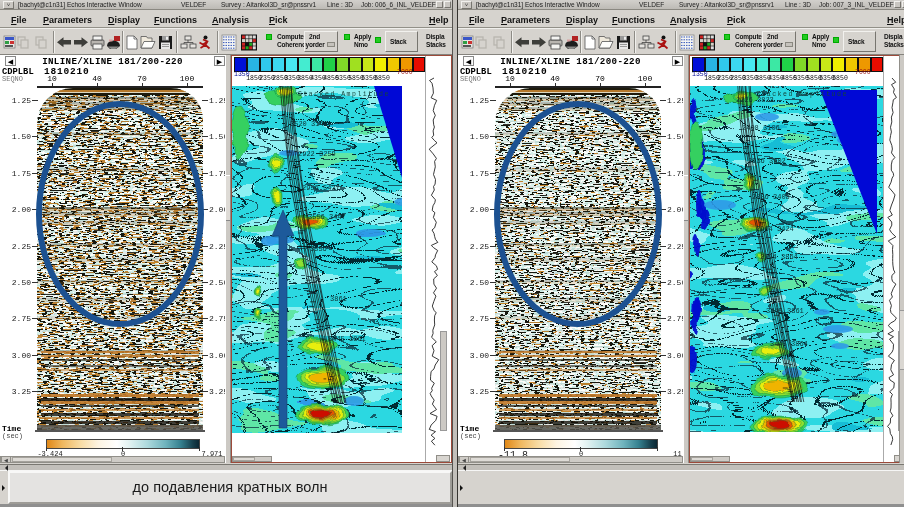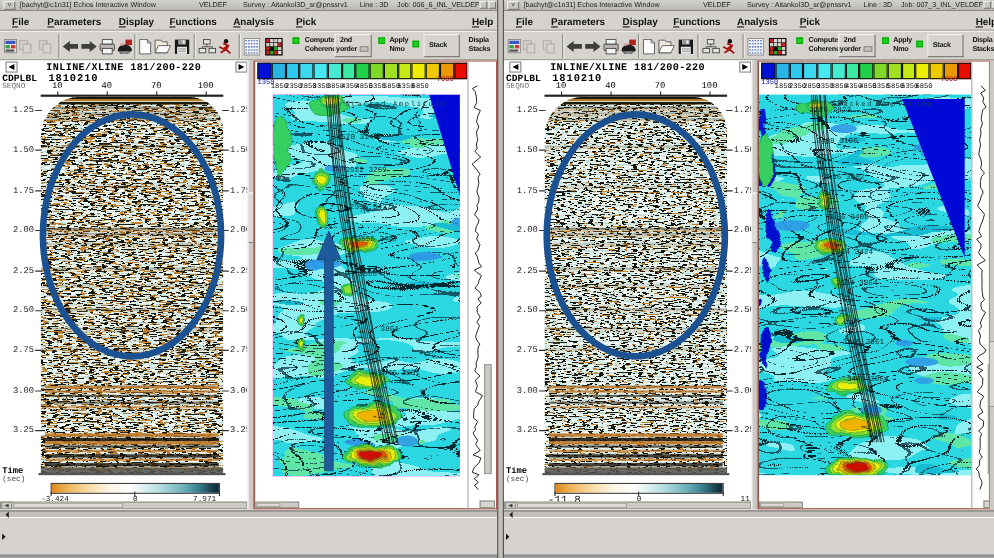--- a/index.html
+++ b/index.html
@@ -218,21 +218,21 @@
         <div class="tlab" style="left:209px;top:296px">3.00</div>
         <div class="tlab" style="left:0px;top:332px;width:31px;text-align:right">3.25</div>
         <div style="position:absolute;left:32px;top:336px;width:6px;border-top:1px dashed #333"></div>
         <div style="position:absolute;left:202px;top:336px;width:6px;border-top:1px dashed #333"></div>
         <div class="tlab" style="left:209px;top:332px">3.25</div>
         <div class="mono" style="position:absolute;left:2px;top:369px;font-size:8px;font-weight:bold">Time</div>
         <div class="mono" style="position:absolute;left:2px;top:377px;font-size:7px;color:#444">(sec)</div>
         <div style="position:absolute;left:46px;top:384px;width:154px;height:10px;border:1px solid #444;background:linear-gradient(90deg,#e08818 0%,#efb75e 10%,#f8dca4 22%,#fdf4e2 34%,#ffffff 46%,#e2f2f2 54%,#add9dd 66%,#6fb3bd 78%,#35808f 88%,#173f4c 96%,#0b2733 100%)"></div>
         <div class="tlab" style="left:30px;top:395px;width:40px;text-align:center;font-size:7px">-3.424</div>
         <div class="tlab" style="left:113px;top:395px;width:20px;text-align:center;font-size:7px">0</div>
-        <div class="tlab" style="left:166px;top:395px;width:40px;text-align:center;font-size:7px">7.971</div>
+        <div class="tlab" style="left:192px;top:395px;width:40px;text-align:center;font-size:7px">7.971</div>
         <div style="position:absolute;left:46px;top:392px;width:1px;height:4px;background:#333"></div>
         <div style="position:absolute;left:122px;top:392px;width:1px;height:4px;background:#333"></div>
         <div style="position:absolute;left:199px;top:392px;width:1px;height:4px;background:#333"></div>
         <svg width="225" height="342" style="position:absolute;left:0;top:33px">
           <ellipse cx="120" cy="126" rx="81" ry="110" fill="none" stroke="#1c5191" stroke-width="6"></ellipse>
         </svg>
         <div class="scroll" style="left:0;top:401px;width:225px;height:7px"></div>
         <div class="scroll" style="left:1px;top:401px;width:10px;height:7px;font-size:5px;line-height:6px;text-align:center;color:#444">◀</div>
         <div style="position:absolute;left:12px;top:402px;width:100px;height:5px;background:#dedbd6;border:1px solid #a5a29c"></div>
       </div>
@@ -260,21 +260,21 @@
         <div class="mono" style="position:absolute;left:47px;top:19px;width:26px;text-align:center;font-size:6.5px;color:#111">3350</div>
         <div class="mono" style="position:absolute;left:60px;top:19px;width:26px;text-align:center;font-size:6.5px;color:#111">3850</div>
         <div class="mono" style="position:absolute;left:73px;top:19px;width:26px;text-align:center;font-size:6.5px;color:#111">4350</div>
         <div class="mono" style="position:absolute;left:86px;top:19px;width:26px;text-align:center;font-size:6.5px;color:#111">4850</div>
         <div class="mono" style="position:absolute;left:98px;top:19px;width:26px;text-align:center;font-size:6.5px;color:#111">5350</div>
         <div class="mono" style="position:absolute;left:111px;top:19px;width:26px;text-align:center;font-size:6.5px;color:#111">5850</div>
         <div class="mono" style="position:absolute;left:124px;top:19px;width:26px;text-align:center;font-size:6.5px;color:#111">6350</div>
         <div class="mono" style="position:absolute;left:137px;top:19px;width:26px;text-align:center;font-size:6.5px;color:#111">6850</div>
         <div class="mono" style="position:absolute;left:165px;top:13px;font-size:6.5px;color:#991111">7000</div>
         <div class="mono" style="position:absolute;left:2px;top:15px;font-size:6.5px;color:#000a99">1350</div>
-        <div style="position:absolute;left:16px;top:30px;width:170px;height:347px;overflow:hidden;background:#d946ef"><svg width="193" height="347">
+        <div style="position:absolute;left:0px;top:30px;width:170px;height:347px;overflow:hidden;background:#a21caf"><svg width="193" height="347">
             <defs>
               <filter id="c10" x="0%" y="0%" width="100%" height="100%">
                 <feTurbulence type="fractalNoise" baseFrequency="0.012 0.050" numOctaves="2" seed="8"></feTurbulence>
                 <feComponentTransfer result="t">
                   <feFuncA type="discrete" tableValues="0 0 0 0 0 0 0 1 1 1 1 1"></feFuncA>
                 </feComponentTransfer>
                 <feFlood flood-color="#8df0f2" result="c"></feFlood>
                 <feComposite in="c" in2="t" operator="in"></feComposite>
               </filter>
               <filter id="c20" x="0%" y="0%" width="100%" height="100%">
@@ -432,20 +432,21 @@
           <polyline points="9.0,22.0 4.5,24.5 7.0,27.2 8.0,31.9 8.4,37.2 6.1,41.8 11.7,44.4 9.5,49.3 8.2,54.6 10.3,59.4 8.2,64.0 8.7,68.8 9.4,71.0 8.1,74.9 8.7,79.2 6.8,81.5 9.3,84.4 12.0,86.8 6.9,90.9 4.2,93.2 8.2,97.9 11.4,102.4 9.6,105.4 10.3,110.8 9.1,115.9 8.5,118.5 10.5,123.6 10.1,128.1 8.5,130.6 9.3,134.0 6.4,139.2 10.4,143.8 9.8,146.7 8.0,149.8 7.2,154.4 9.9,156.7 8.4,161.4 11.3,166.3 9.6,171.8 7.0,174.0 9.0,177.4 9.6,180.3 10.4,183.2 12.8,186.4 6.3,189.4 8.6,191.7 12.7,194.5 10.5,198.9 10.0,201.6 6.8,205.9 11.4,209.8 12.6,213.3 9.5,215.6 12.4,219.5 8.7,222.9 8.9,228.1 11.5,232.2 8.5,236.8 10.9,240.1 8.9,245.3 7.3,250.1 9.0,254.3 11.2,256.8 9.7,259.7 9.4,264.0 9.7,268.9 7.8,274.2 8.1,277.5 6.6,281.3 11.3,285.8 7.1,289.7 9.0,294.7 7.2,300.1 13.7,303.7 10.2,309.0 9.0,312.9 6.1,315.5 5.6,320.3 5.5,324.1 9.3,327.2 6.6,332.3 7.3,334.6 5.2,337.4 6.2,339.9 9.2,344.2 7.4,348.1 11.5,353.6 5.0,357.5 12.1,360.3 10.8,364.3 6.2,369.0 4.3,373.4 10.5,375.6 6.1,379.2 9.9,382.4 6.4,385.2 9.9,389.2" fill="none" stroke="#222" stroke-width="0.9"></polyline>
         </svg>
         <div style="position:absolute;left:208px;top:275px;width:7px;height:100px;background:#ccc9c4;border:1px solid #999"></div>
         <div class="scroll" style="left:0;top:400px;width:40px;height:6px"></div>
         <div style="position:absolute;left:1px;top:401px;width:22px;height:4px;background:#dedbd6;border:1px solid #a5a29c"></div>
         <div style="position:absolute;left:204px;top:399px;width:14px;height:7px;background:#d8d5d0;border:1px solid #908e88"></div>
       </div>
     </div>
     <div style="position:absolute;left:0;top:464px;width:100%;height:7px;background:#c2bfba;border-top:1px solid #7a7872;border-bottom:1px solid #f6f6f5"></div>
     <div style="position:absolute;left:2px;top:465px;width:0;height:0;border:3px solid transparent;border-right-color:#222"></div>
+    <div class="cap" style="width:444px;line-height:28px">до подавления кратных волн</div>
     <div style="position:absolute;left:2px;top:485px;width:0;height:0;border:3px solid transparent;border-left-color:#111"></div>
     <div style="position:absolute;left:0;top:504px;width:100%;height:3px;background:#8f8f8f"></div>
   </div>
 <div class="win" style="left:457px;width:447px;border-left:1px solid #35332f;">
     <div class="tbar">
       <span style="position:absolute;left:18px">[bachyt@c1n31] Echos Interactive Window</span>
       <span style="position:absolute;left:181px">VELDEF</span>
       <span style="position:absolute;left:221px">Survey : Aitankol3D_sr@pnssrv1</span>
       <span style="position:absolute;left:327px">Line : 3D</span>
       <span style="position:absolute;left:361px">Job: 007_3_INL_VELDEF22</span>

